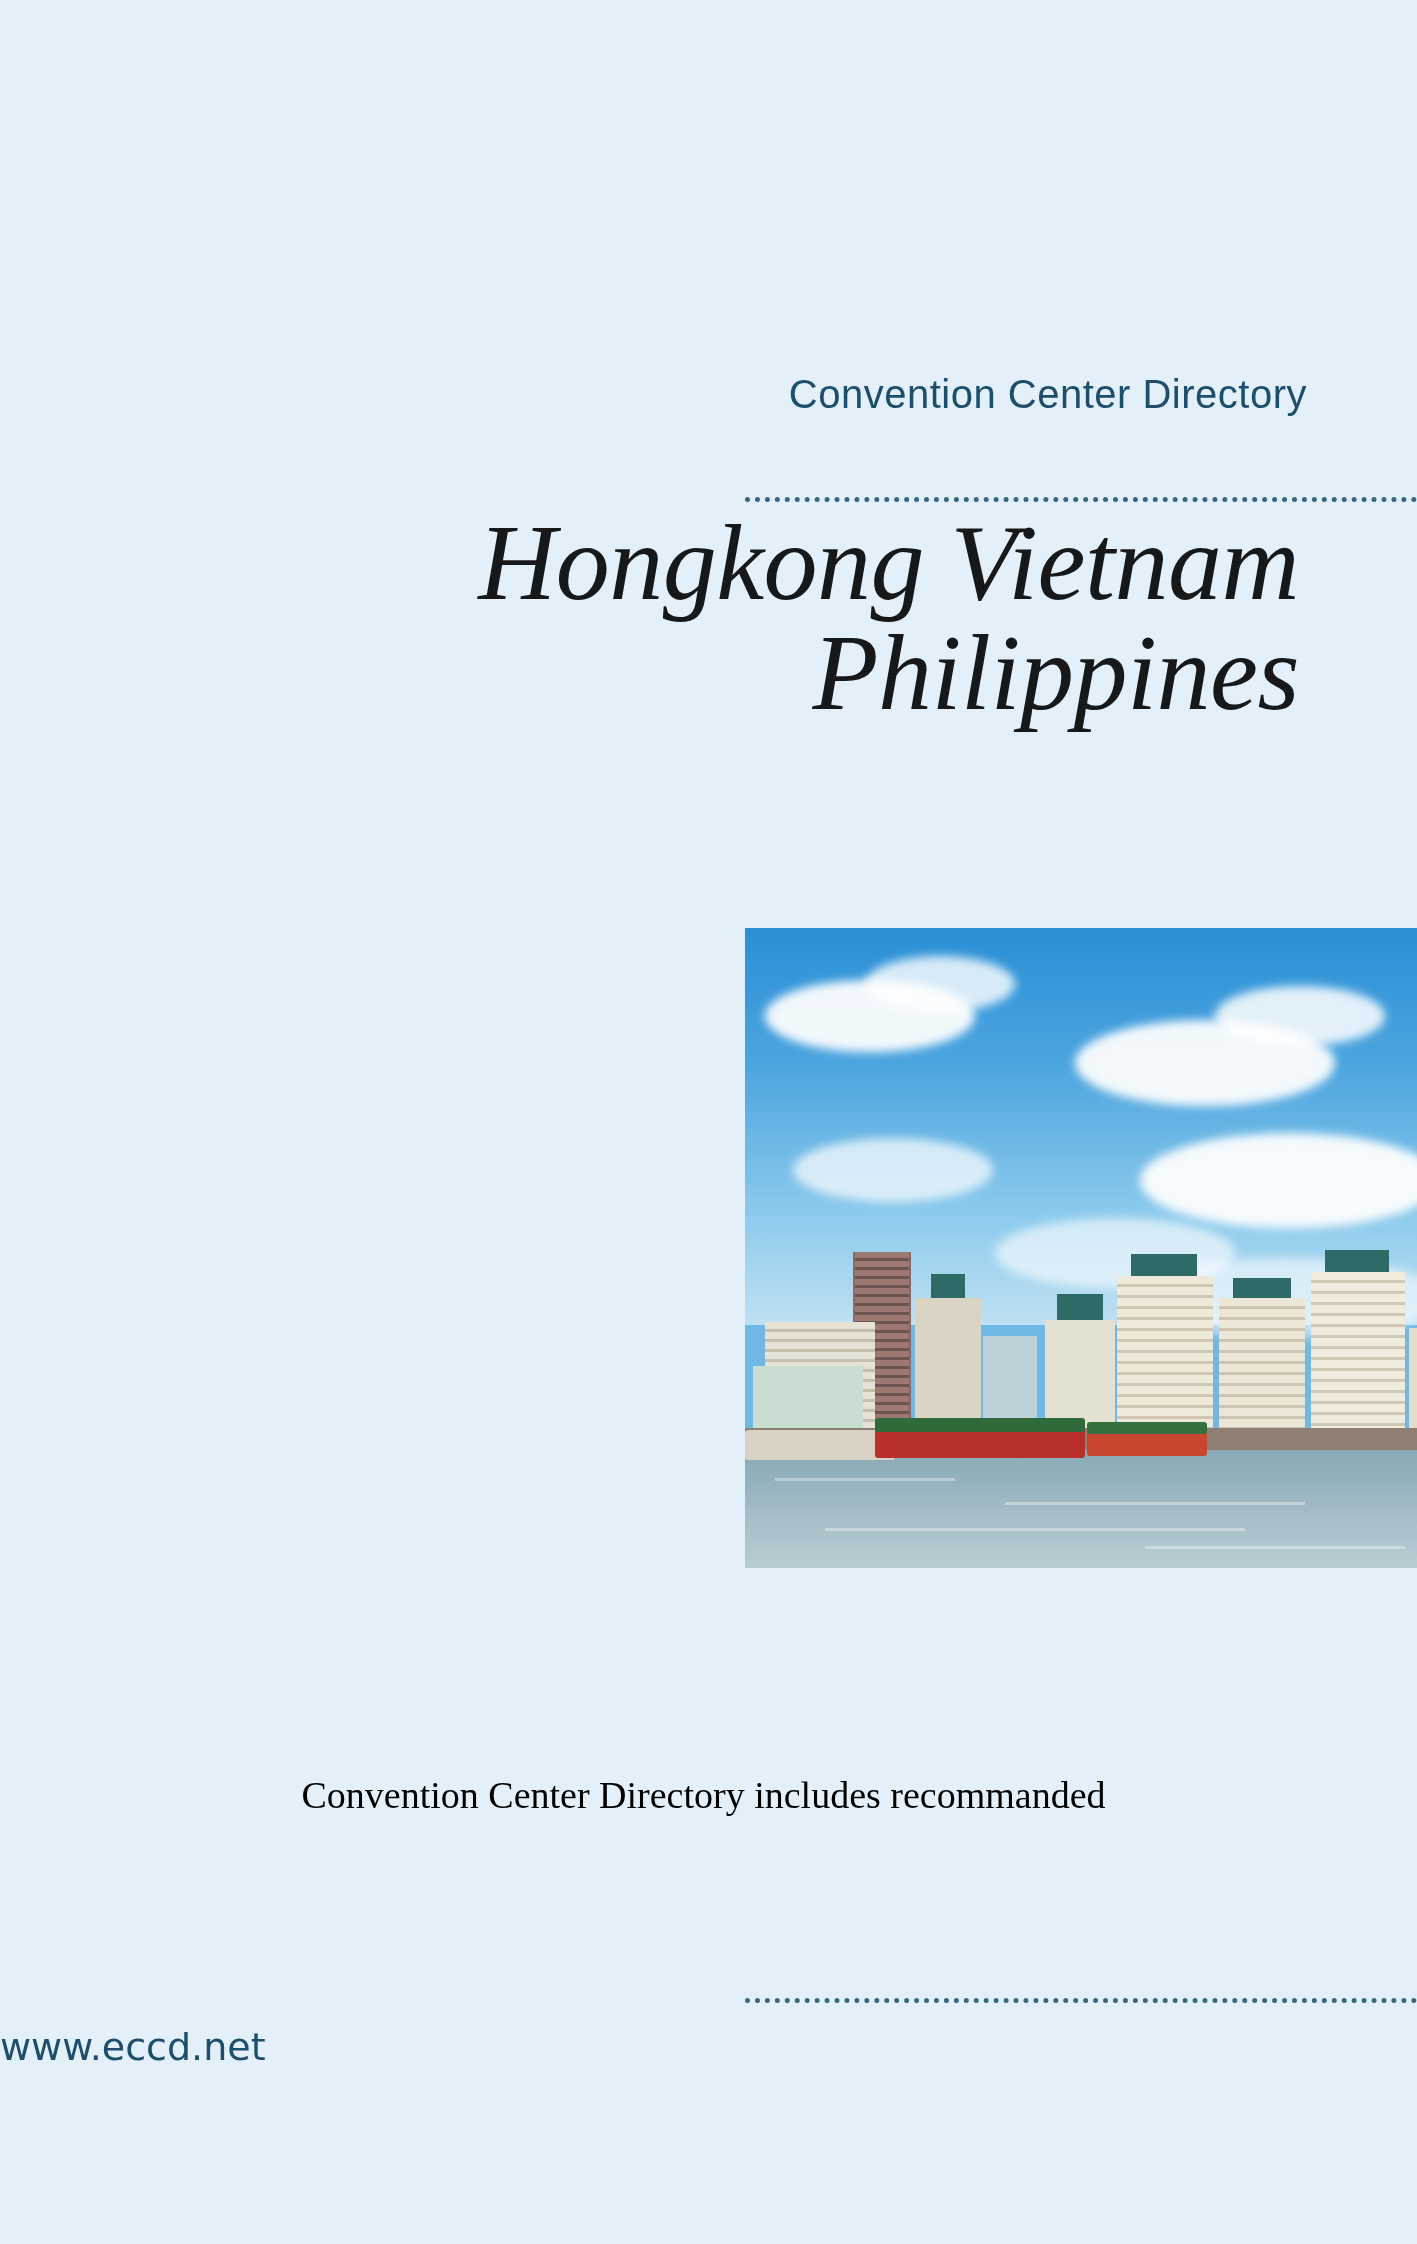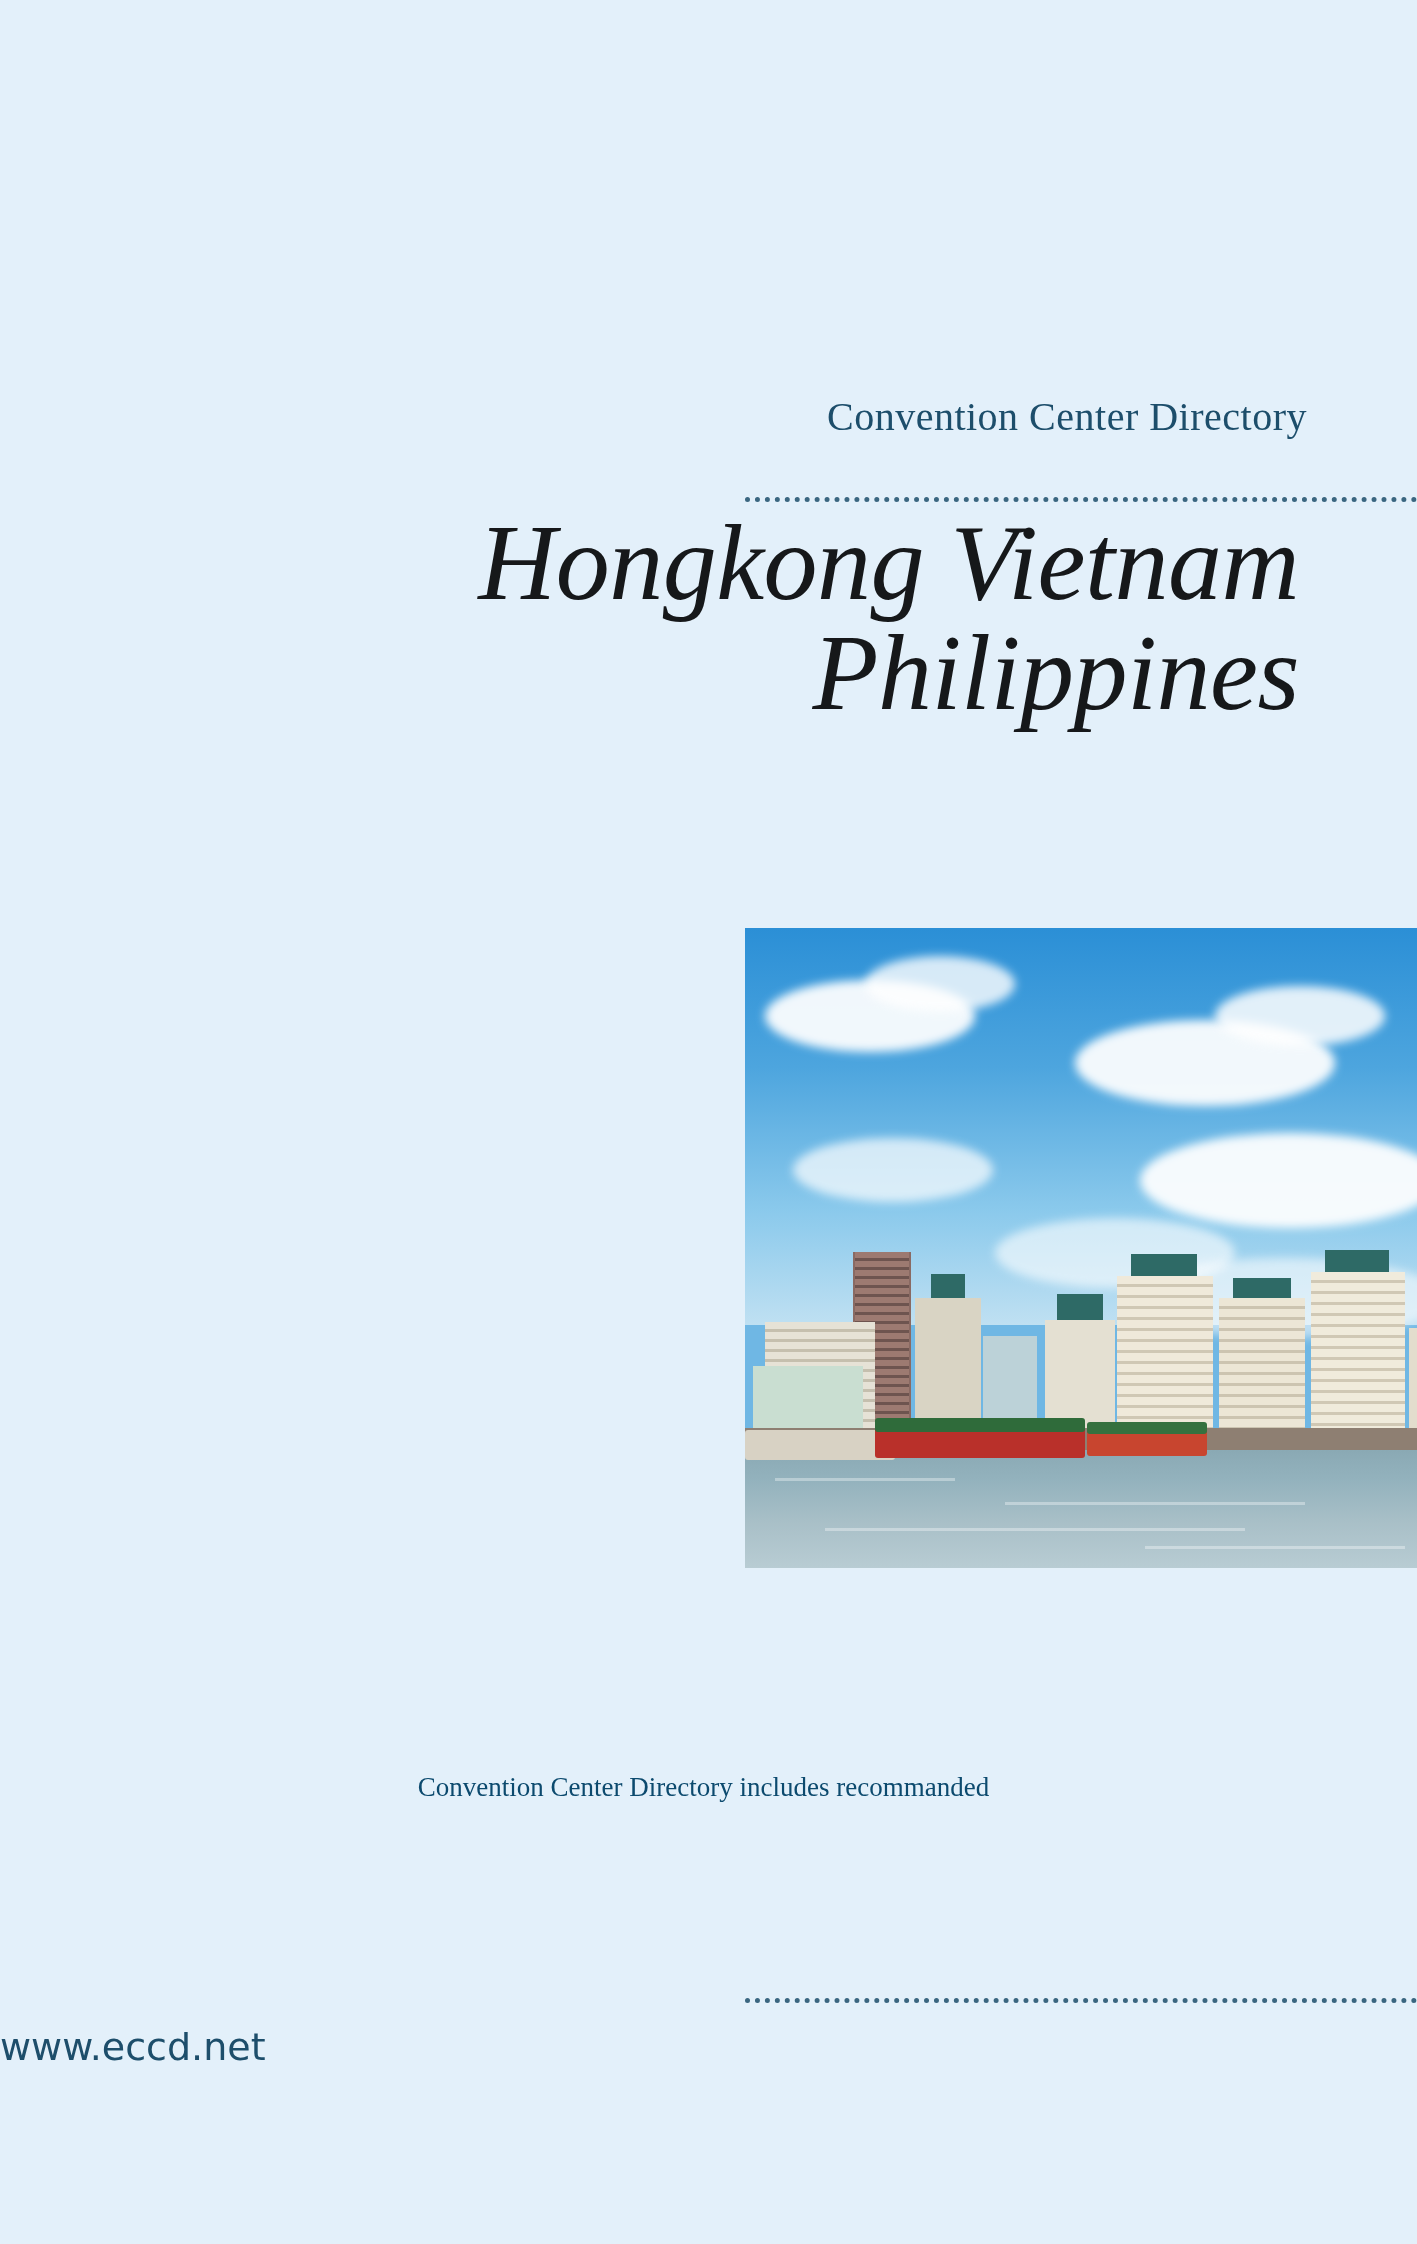--- a/index.html
+++ b/index.html
@@ -26,26 +26,25 @@
   .series-wrap {
     position: absolute;
     top: 370px;
     left: 0;
     right: 0;
     text-align: right;
     padding-right: 110px;
     box-sizing: border-box;
   }
   .series-title {
-    font-family: Liberation Serif, serif;
+    font-family: Liberation Sans, sans-serif;
     font-size: 40px;
     color: #1d4e6b;
     letter-spacing: 0.5px;
     line-height: 1.2;
-    margin-top: 23px;
   }
 
   .divider-top {
     position: absolute;
     top: 497px;
     left: 745px;
     right: 0px;
     height: 4px;
     border-top: 5px dotted #1d4e6b;
     opacity: 0.85;
@@ -147,23 +146,23 @@
     top: 1768px;
     left: 0;
     right: 0;
     padding-left: 110px;
     padding-right: 120px;
     text-align: center;
     box-sizing: border-box;
   }
   .subtitle {
     font-family: "Liberation Serif", serif;
-    font-size: 27px;
+    font-size: 38px;
     line-height: 1.45;
-    color: #0c4a6e;
+    color: #000000;
   }
 
   .divider-bottom {
     position: absolute;
     top: 1998px;
     left: 745px;
     right: 0px;
     height: 4px;
     border-top: 5px dotted #1d4e6b;
     opacity: 0.85;

